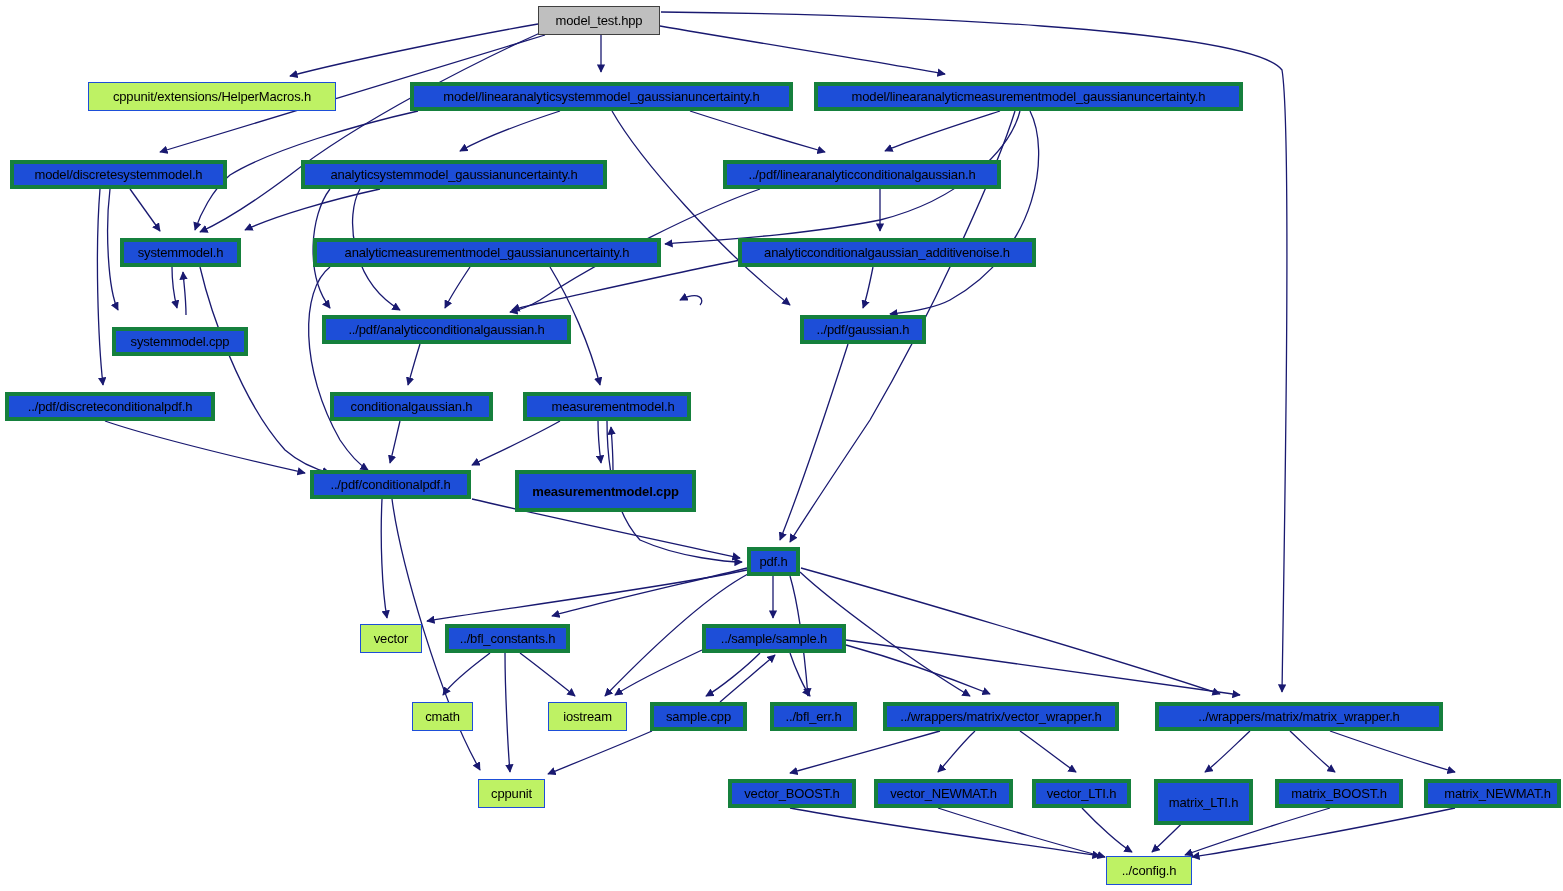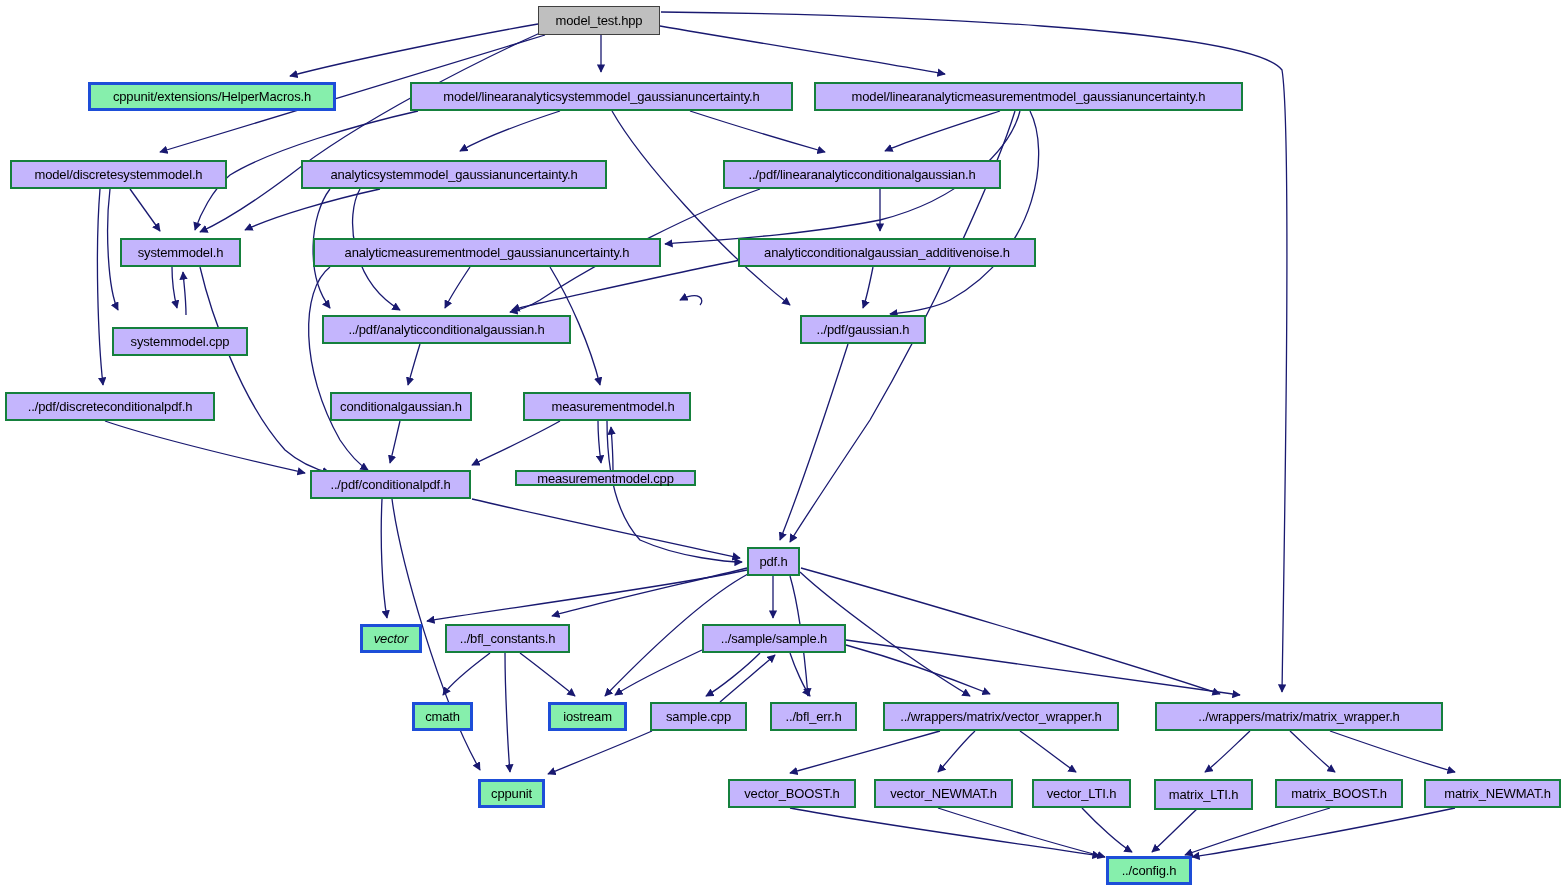--- a/index.html
+++ b/index.html
@@ -24,32 +24,32 @@
   }
   .node {
     position: absolute;
     box-sizing: border-box;
     display: flex;
     align-items: center;
     justify-content: center;
     font-size: 13px;
     color: #000000;
     white-space: nowrap;
-    background: #c4b5fd;
-    border: 2px solid #15803d;
+    background: #1d4ed8;
+    border: 4px solid #15803d;
     line-height: 1;
     letter-spacing: -0.15px;
   }
   .node.root {
     background: #bfbfbf;
     border: 1px solid #404040;
   }
   .node.extern {
-    border: 3px solid #1d4ed8;
-    background: #86efac;
+    border: 1px solid #1d4ed8;
+    background: #bef264;
   }
   .node-label {
     pointer-events: none;
   }
 </style>
 </head>
 <body>
 
 <div id="graph-root">
   <svg id="edges" viewBox="0 0 1563 891">
@@ -168,36 +168,36 @@
       </div>
       <div class="node" style="left: 322px; top: 315px; width: 249px; height: 29px;">
         <span class="node-label">../pdf/analyticconditionalgaussian.h</span>
       </div>
       <div class="node" style="left: 800px; top: 315px; width: 126px; height: 29px;">
         <span class="node-label">../pdf/gaussian.h</span>
       </div>
       <div class="node" style="left: 5px; top: 392px; width: 210px; height: 29px;">
         <span class="node-label">../pdf/discreteconditionalpdf.h</span>
       </div>
-      <div class="node" style="left: 330px; top: 392px; width: 142px; height: 29px;">
+      <div class="node" style="left: 330px; top: 392px; width: 163px; height: 29px;">
         <span class="node-label">conditionalgaussian.h</span>
       </div>
       <div class="node" style="left: 523px; top: 392px; width: 168px; height: 29px; padding-left: 12px;">
         <span class="node-label">measurementmodel.h</span>
       </div>
       <div class="node" style="left: 310px; top: 470px; width: 161px; height: 29px;">
         <span class="node-label">../pdf/conditionalpdf.h</span>
       </div>
-      <div class="node" style="left: 515px; top: 470px; width: 181px; height: 16px;">
+      <div class="node" style="left: 515px; top: 470px; width: 181px; height: 42px; font-weight: bold;">
         <span class="node-label">measurementmodel.cpp</span>
       </div>
       <div class="node" style="left: 747px; top: 547px; width: 53px; height: 29px;">
         <span class="node-label">pdf.h</span>
       </div>
-      <div class="node extern" style="left: 360px; top: 624px; width: 62px; height: 29px; font-style: italic;">
+      <div class="node extern" style="left: 360px; top: 624px; width: 62px; height: 29px;">
         <span class="node-label">vector</span>
       </div>
       <div class="node" style="left: 445px; top: 624px; width: 125px; height: 29px;">
         <span class="node-label">../bfl_constants.h</span>
       </div>
       <div class="node" style="left: 702px; top: 624px; width: 144px; height: 29px;">
         <span class="node-label">../sample/sample.h</span>
       </div>
       <div class="node extern" style="left: 412px; top: 702px; width: 61px; height: 29px;">
         <span class="node-label">cmath</span>
@@ -222,21 +222,21 @@
       </div>
       <div class="node" style="left: 728px; top: 779px; width: 128px; height: 29px; justify-content: center;">
         <span class="node-label">vector_BOOST.h</span>
       </div>
       <div class="node" style="left: 874px; top: 779px; width: 139px; height: 29px;">
         <span class="node-label">vector_NEWMAT.h</span>
       </div>
       <div class="node" style="left: 1032px; top: 779px; width: 99px; height: 29px;">
         <span class="node-label">vector_LTI.h</span>
       </div>
-      <div class="node" style="left: 1154px; top: 779px; width: 99px; height: 31px;">
+      <div class="node" style="left: 1154px; top: 779px; width: 99px; height: 46px;">
         <span class="node-label">matrix_LTI.h</span>
       </div>
       <div class="node" style="left: 1275px; top: 779px; width: 128px; height: 29px;">
         <span class="node-label">matrix_BOOST.h</span>
       </div>
       <div class="node" style="left: 1424px; top: 779px; width: 137px; height: 29px; padding-left: 10px;">
         <span class="node-label">matrix_NEWMAT.h</span>
       </div>
       <div class="node extern" style="left: 1106px; top: 856px; width: 86px; height: 29px;">
         <span class="node-label">../config.h</span>

